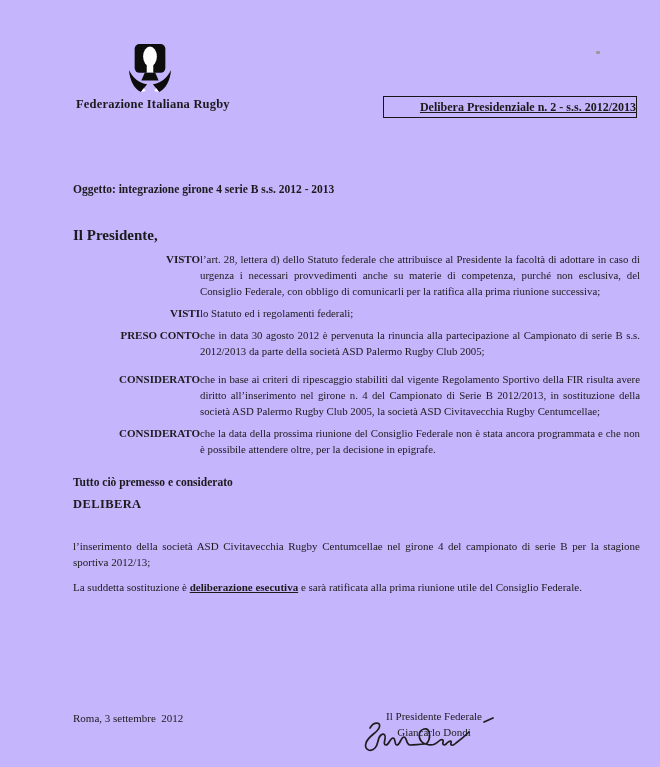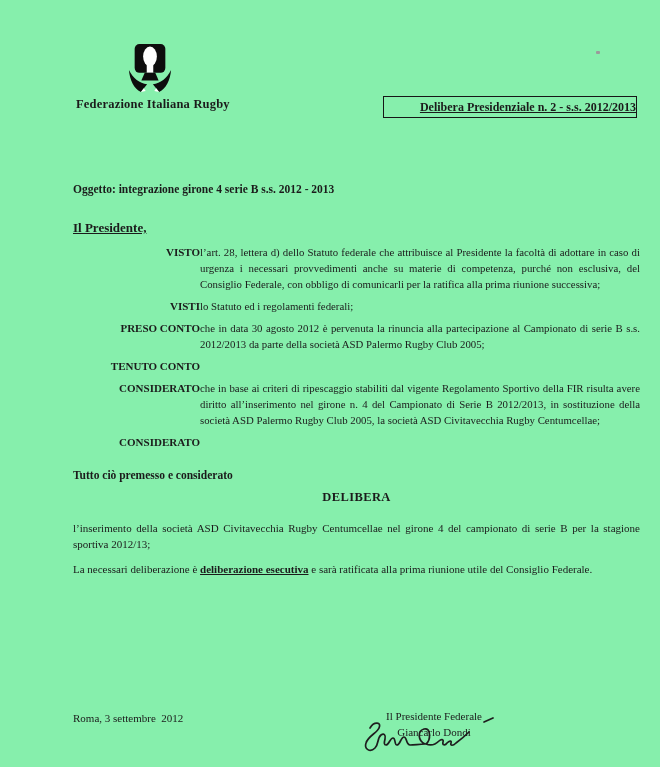--- a/index.html
+++ b/index.html
@@ -1,19 +1,19 @@
 <!DOCTYPE html>
 <html><head>
 <meta charset="utf-8">
 <style>
   html,body { margin:0; padding:0; background:#ffffff; }
   .page {
     position:relative;
     width:660px; height:767px;
-    background:#86efac;
+    background:#c4b5fd;
     font-family:"Liberation Serif","DejaVu Serif",serif;
     color:#1b1b1b;
     font-size:11px;
     overflow:hidden;
   }
   .logo { position:absolute; left:127px; top:44px; width:46px; height:48px; }
   .org-name {
     position:absolute; left:76px; top:97px;
     font-weight:bold; font-size:12.5px; letter-spacing:0.2px;
   }
@@ -27,27 +27,27 @@
   .delibera-box span { text-decoration:underline; }
   .stray-mark {
     position:absolute; left:596px; top:51px;
     width:4px; height:3px; background:#9a9a9a; border-radius:1px;
   }
   .content {
     position:absolute; left:73px; top:177px; width:567px;
     line-height:16px;
   }
   .subject { margin:4px 0 0; font-weight:bold; font-size:11.5px; }
-  .opening { margin:23px 0 8px; font-weight:bold; font-size:13px;text-decoration:underline; }
+  .opening { margin:30px 0 8px; font-weight:bold; font-size:15px; }
   .clause { display:flex; margin-bottom:6px; }
   .clause-label { flex:0 0 127px; font-weight:bold; font-size:11px;text-align:right; }
   .clause-text { flex:1; text-align:justify; font-size:10.8px; }
   .premise { margin:17px 0 6px; font-weight:bold; font-size:11.5px; }
   .delibera-heading {
-    margin:0 0 15px; text-align:center;
+    margin:0 0 26px; 
     font-weight:bold; font-size:12.5px; letter-spacing:0.4px;
   }
   .para { margin:0 0 9px; text-align:justify; font-size:11px; }
   .emph { font-weight:bold; text-decoration:underline; }
   .place-date { position:absolute; left:73px; top:687px; white-space:pre; font-size:11px;margin-top:25px; }
   .signer-block {
     position:absolute; left:373px; top:708px; width:122px;
     text-align:center; line-height:16px; font-size:11px;
   }
   .signature { position:absolute; left:352px; top:712px; }
@@ -90,37 +90,37 @@
     </div>
     <div class="clause">
       <div class="clause-label">VISTI</div>
       <div class="clause-text">lo Statuto ed i regolamenti federali;</div>
     </div>
     <div class="clause">
       <div class="clause-label">PRESO CONTO</div>
       <div class="clause-text">che in data 30 agosto 2012 è pervenuta la rinuncia alla partecipazione al Campionato di serie B s.s. 2012/2013 da parte della società ASD Palermo Rugby Club 2005;</div>
     </div>
     <div class="clause">
-      <div class="clause-label">TENUTO CONTO</div>
     </div>
     <div class="clause">
       <div class="clause-label">CONSIDERATO</div>
       <div class="clause-text">che in base ai criteri di ripescaggio stabiliti dal vigente Regolamento Sportivo della FIR risulta avere diritto all’inserimento nel girone n. 4 del Campionato di Serie B 2012/2013, in sostituzione della società ASD Palermo Rugby Club 2005, la società ASD Civitavecchia Rugby Centumcellae;</div>
     </div>
     <div class="clause">
       <div class="clause-label">CONSIDERATO</div>
+      <div class="clause-text">che la data della prossima riunione del Consiglio Federale non è stata ancora programmata e che non è possibile attendere oltre, per la decisione in epigrafe.</div>
     </div>
 
     <p class="premise">Tutto ciò premesso e considerato</p>
 
     <p class="delibera-heading">DELIBERA</p>
 
     <p class="para">l’inserimento della società ASD Civitavecchia Rugby Centumcellae nel girone 4 del campionato di serie B per la stagione sportiva 2012/13;</p>
 
-    <p class="para"><span>La necessari deliberazione è </span><span class="emph">deliberazione esecutiva</span><span> e sarà ratificata alla prima riunione utile del Consiglio Federale.</span></p>
+    <p class="para"><span>La suddetta sostituzione è </span><span class="emph">deliberazione esecutiva</span><span> e sarà ratificata alla prima riunione utile del Consiglio Federale.</span></p>
 
   </div>
 
   <div class="place-date">Roma, 3 settembre  2012</div>
 
   <div class="signer-block">
     <div>Il Presidente Federale</div>
     <div>Giancarlo Dondi</div>
   </div>
 

